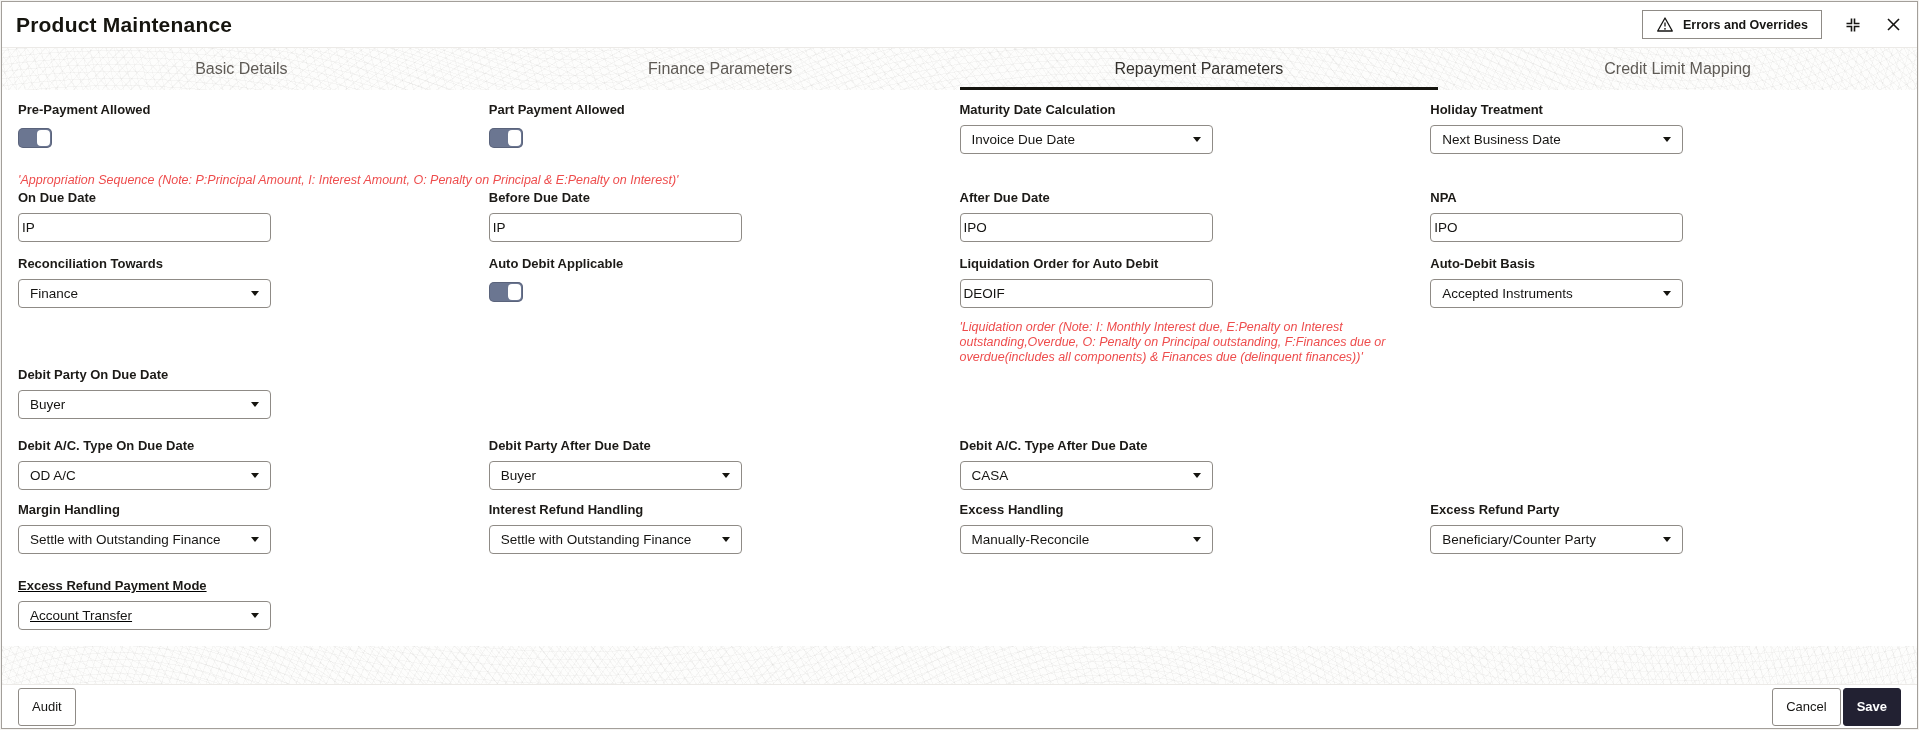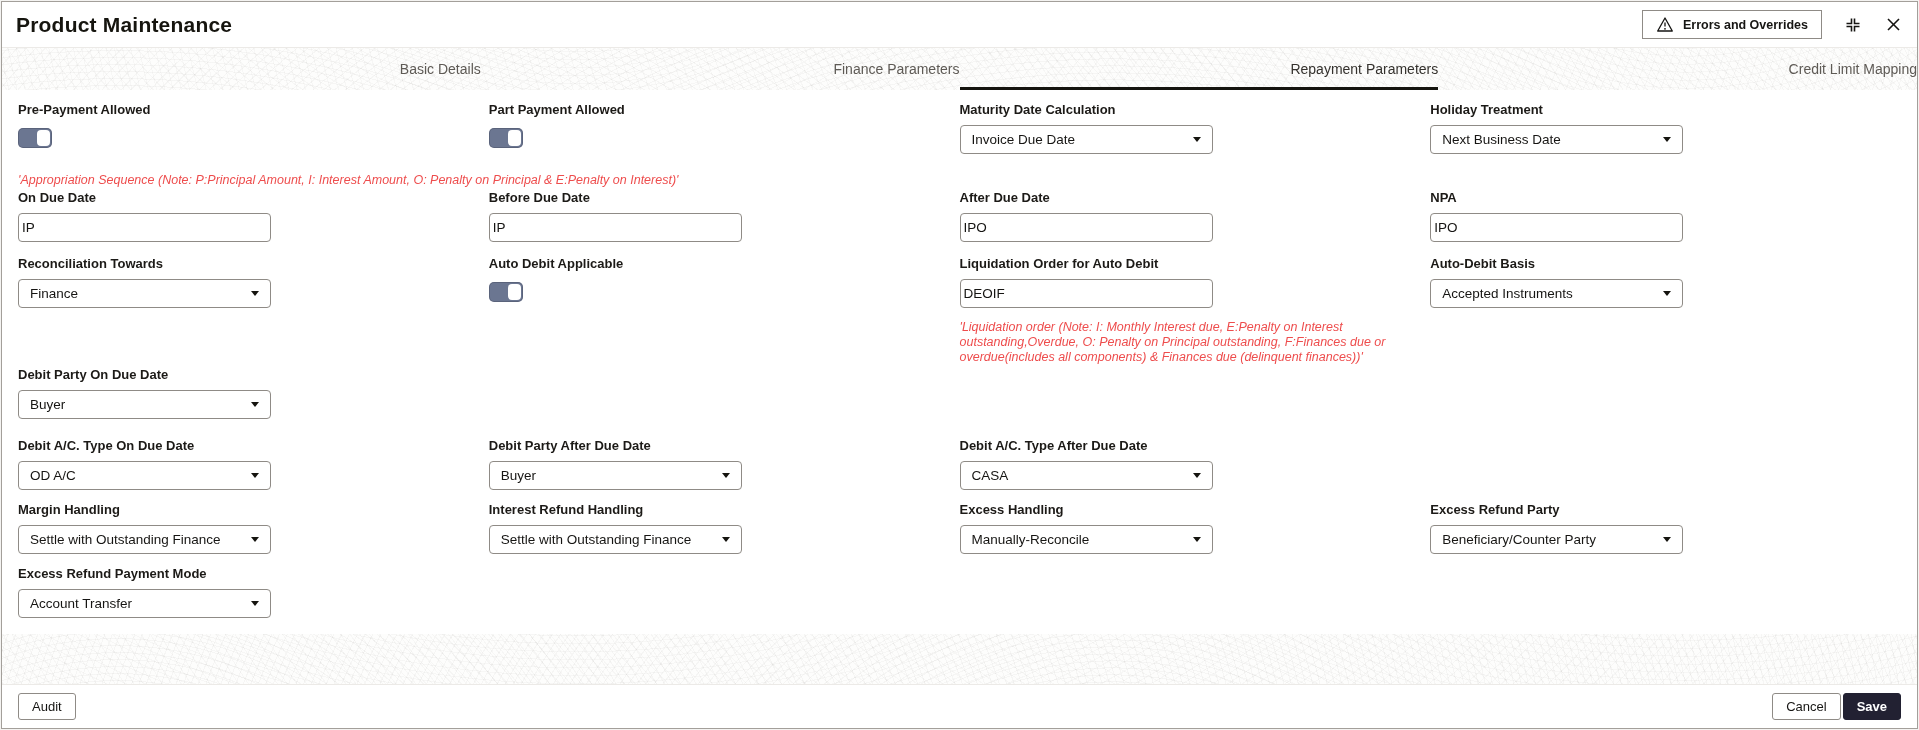--- a/index.html
+++ b/index.html
@@ -23,32 +23,32 @@
   .app-title{ font-size:21px; font-weight:700; color:#16150f; letter-spacing:.2px; }
   .header-right{ margin-left:auto; display:flex; align-items:center; gap:20px; }
   .errors-btn{
     display:flex; align-items:center; gap:9px; border:1px solid #8f8b86; border-radius:0;
     background:#fff; padding:5px 13px; font-size:12.5px; font-weight:600; color:#161513; cursor:pointer;
     font-family:inherit;
   }
   .icon-btn{ background:none; border:none; padding:2px; cursor:pointer; display:flex; align-items:center; }
 
   .tabbar{ position:relative; z-index:2; height:42px; display:flex; }
-  .tab{ flex:1; position:relative; display:flex; align-items:center; justify-content:flex-end;
-        font-size:14px; color:#5e5a55; cursor:pointer; }
+  .tab{ flex:1; position:relative; display:flex; align-items:center; justify-content:center;
+        font-size:16px; color:#5e5a55; cursor:pointer; }
   .tab.active{ color:#34312d; }
   .tab.active .tab-underline{ position:absolute; left:0; right:0; bottom:0; height:3px; background:#15140f; }
 
   .form-panel{ position:relative; z-index:1; background:#fff; padding:12px 16px 16px; }
   .row{ display:grid; grid-template-columns:repeat(4,1fr); align-items:start; }
   .row-c{ margin-top:14px; }
   .row-d{ margin-top:2px; }
   .row-e{ margin-top:19px; }
   .row-f{ margin-top:12px; }
-  .row-g{ margin-top:12px; }
+  .row-g{ margin-top:24px;text-decoration:underline; }
 
   .label{ font-size:13px; font-weight:600; color:#1c1a17; line-height:16px; }
   .text-input,.select{
     width:253px; height:29px; border:1px solid #8f8b86; border-radius:4px;
     margin-top:7px; background:#fff;gap:6px;
   }
   .text-input{ padding:0 3px; font-size:13.5px; color:#161513; font-family:inherit; outline:none; }
   .select{ display:flex; align-items:center; padding:0 11px; cursor:pointer; }
   .select-value{ font-size:13.5px; color:#161513; flex:1 1 auto; white-space:nowrap; overflow:hidden; }
   .caret{ flex:none; width:0; height:0; margin-left:6px;
@@ -60,21 +60,21 @@
   .toggle .knob{ position:absolute; top:2px; right:2px; width:13px; height:16px; border-radius:4px; background:#fff; }
 
   .note{ color:#ee4d4d; font-style:italic; font-size:12.5px; line-height:15px; font-weight:500; }
   .note-1{ margin:19px 0 2px; }
   .note-2{ margin-top:12px; max-width:478px; padding-right:16px; }
 
   .footer{
     position:absolute; z-index:3; left:0; right:0; bottom:0; height:44px; background:#fff;
     border-top:1px solid #eceae7; display:flex; align-items:center; padding:0 16px;
   }
-  .btn{ height:27px; padding:0 13px; border:1px solid #8f8b86; border-radius:3px; background:#fff;
+  .btn{ height:38px; padding:0 13px; border:1px solid #8f8b86; border-radius:3px; background:#fff;
         font-size:13px; color:#161513; font-family:inherit; cursor:pointer; }
   .btn-save{ background:#222132; border-color:#222132; color:#fff; font-weight:600; }
   .footer-right{ margin-left:auto; display:flex; gap:2px; }
 </style>
 </head>
 <body>
 
 <div class="window">
 
   <div class="app-header">

